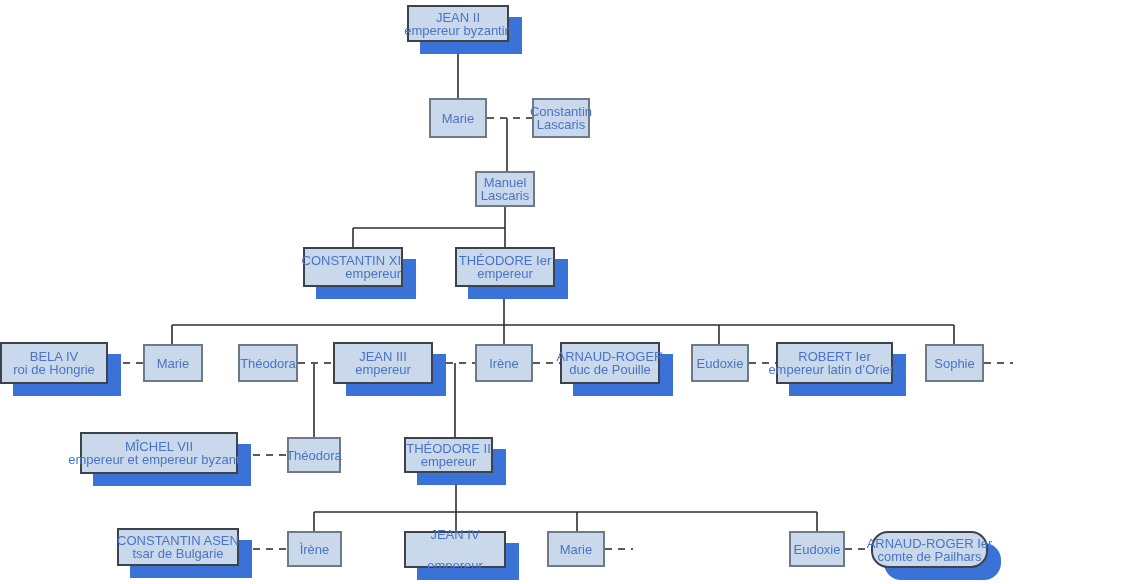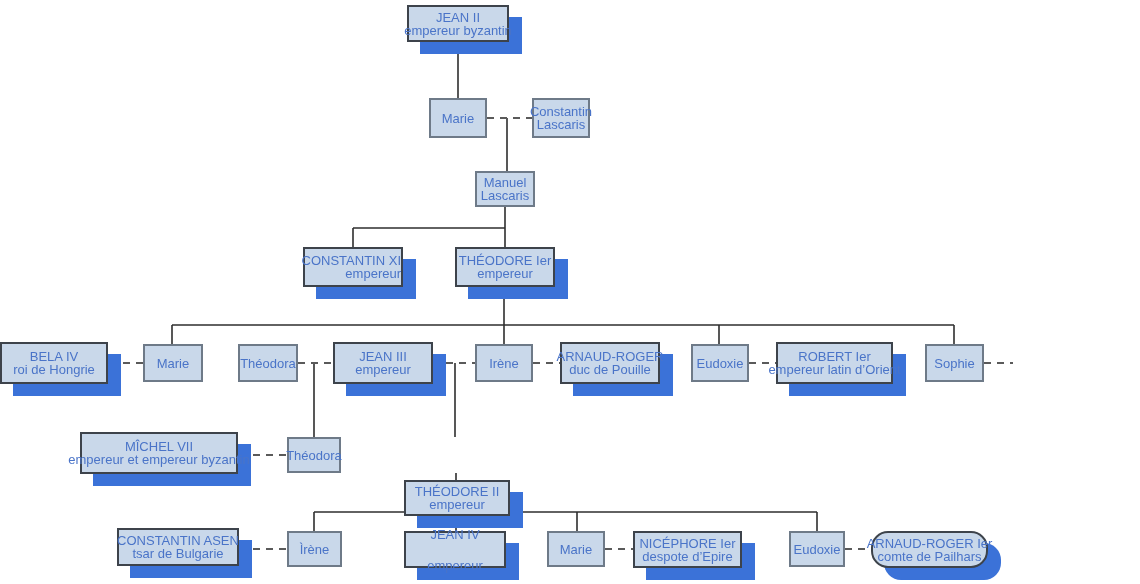--- a/index.html
+++ b/index.html
@@ -120,42 +120,38 @@
     <div class="node" style="left: 925px; top: 344px; width: 59px; height: 38px;">
       <span>Sophie</span>
     </div>
     <div class="node shadow" style="left: 80px; top: 432px; width: 158px; height: 42px;">
       <span>MÎCHEL VII</span>
       <span>empereur et empereur byzantin</span>
     </div>
     <div class="node" style="left: 287px; top: 437px; width: 54px; height: 36px;">
       <span>Théodora</span>
     </div>
-    <div class="node shadow" style="left: 404px; top: 437px; width: 106px; height: 36px; margin-top: 43px;">
+    <div class="node shadow" style="left: 404px; top: 437px; width: 89px; height: 36px;">
       <span>THÉODORE II</span>
       <span>empereur</span>
     </div>
     <div class="node shadow" style="left: 117px; top: 528px; width: 122px; height: 38px;">
       <span>CONSTANTIN ASEN</span>
       <span>tsar de Bulgarie</span>
     </div>
     <div class="node" style="left: 287px; top: 531px; width: 55px; height: 36px;">
       <span>Ìrène</span>
     </div>
     <div class="node shadow" style="left: 404px; top: 531px; width: 102px; height: 37px; gap: 18px;">
       <span>JEAN IV</span>
       <span>empereur</span>
     </div>
     <div class="node" style="left: 547px; top: 531px; width: 58px; height: 36px;">
       <span>Marie</span>
     </div>
-    <div class="node shadow" style="left: 633px; top: 531px; width: 109px; height: 37px;">
-      <span>NICÉPHORE Ier</span>
-      <span>despote d’Epire</span>
-    </div>
     <div class="node" style="left: 789px; top: 531px; width: 56px; height: 36px;">
       <span>Eudoxie</span>
     </div>
     <div class="node shadow" style="left: 871px; top: 531px; width: 117px; height: 37px; border-radius: 17px;">
       <span>ARNAUD-ROGER Ier</span>
       <span>comte de Pailhars</span>
     </div>
   </div>
 
 </body></html>

